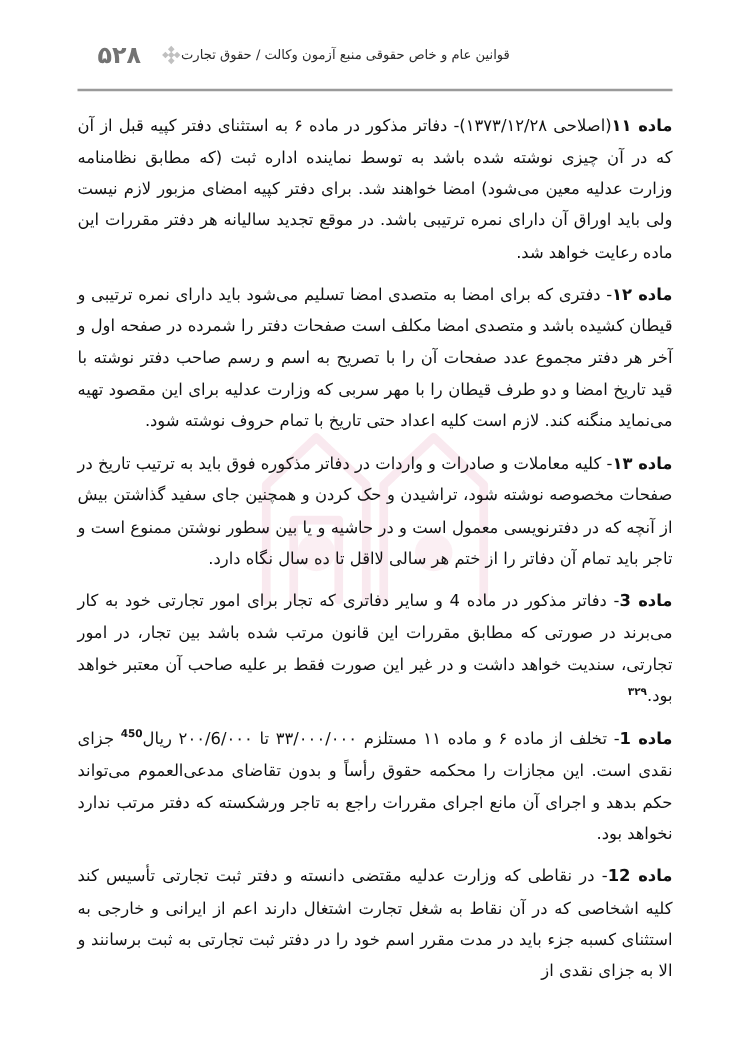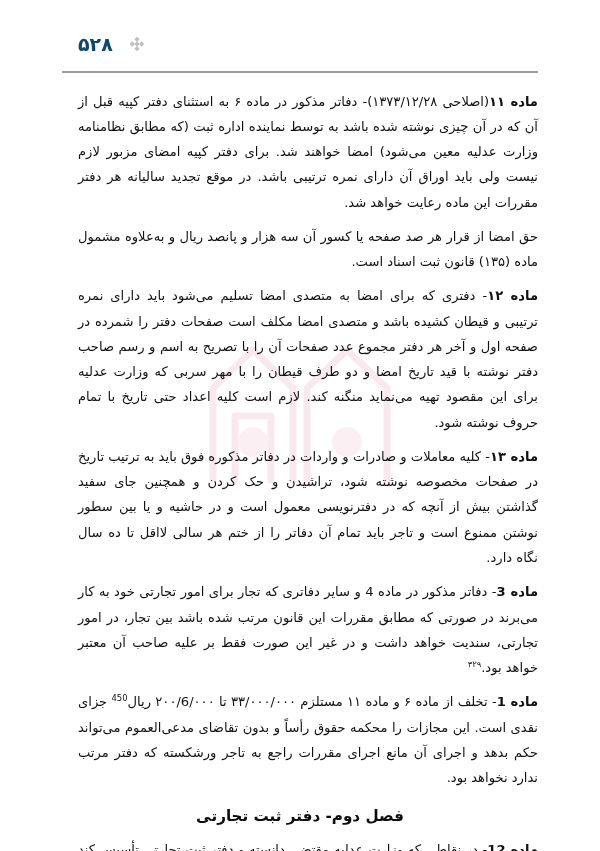--- a/index.html
+++ b/index.html
@@ -47,21 +47,21 @@
     flex-direction: row-reverse;
     align-items: center;
     justify-content: flex-start;
     height: 40px;
     padding-top: 24px;
     box-sizing: content-box;
   }
   .folio {
     font-size: 19px;
     font-weight: 700;
-    color: #0c4a6e;
+    color: #737373;
     letter-spacing: 0.5px;
     line-height: 1;
     margin-left: 16px;
   }
   .ornament {
     width: 16px;
     height: 16px;
     margin-left: 16px;
     flex: 0 0 auto;
     opacity: 0.55;
@@ -74,36 +74,36 @@
   }
   .head-rule {
     height: 1.5px;
     background: #9a9a9a;
     margin-top: 7px;
     margin-bottom: 16px;
   }
 
   
   p.para {
-    margin: 0 0 9px 16px;
+    margin: 0 0 9px 0;
     font-size: 13.1px;
     line-height: 1.93;
     text-align: justify;
     text-align-last: right;
     color: #111111;
     letter-spacing: 0.1px;
   }
   .artnum {
     font-weight: 700;
   }
   sup.fn {
     font-size: 8.4px;
     vertical-align: super;
     line-height: 0;
-    font-weight: 400;
+    font-weight: 700;
   }
 
   
   h2.chapter {
     margin: 17px 0 12px 0;
     font-size: 15.2px;
     font-weight: 700;
     text-align: center;
     color: #0d0d0d;
     letter-spacing: 0.2px;
@@ -134,33 +134,32 @@
       <svg class="ornament" viewBox="0 0 24 24" xmlns="http://www.w3.org/2000/svg" aria-hidden="true">
         <g fill="#8d8d8d">
           <path d="M12 1 L16 5 L12 9 L8 5 Z"></path>
           <path d="M12 15 L16 19 L12 23 L8 19 Z"></path>
           <path d="M1 12 L5 8 L9 12 L5 16 Z"></path>
           <path d="M15 12 L19 8 L23 12 L19 16 Z"></path>
           <path d="M12 8 L16 12 L12 16 L8 12 Z"></path>
         </g>
       </svg>
 
+      <div class="runhead-title">قوانین عام و خاص حقوقی منبع آزمون وکالت / حقوق تجارت</div>
     </div>
     <div class="head-rule"></div>
 
     <p class="para"><span class="artnum">ماده ۱۱</span><span>(اصلاحی ۱۳۷۳/۱۲/۲۸)</span><span>- دفاتر مذکور در ماده ۶ به استثنای دفتر کپیه قبل از آن که در آن چیزی نوشته شده باشد به توسط نماینده اداره ثبت (که مطابق نظامنامه وزارت عدلیه معین می‌شود) امضا خواهند شد. برای دفتر کپیه امضای مزبور لازم نیست ولی باید اوراق آن دارای نمره ترتیبی باشد. در موقع تجدید سالیانه هر دفتر مقررات این ماده رعایت خواهد شد.</span></p>
 
-    <p class="para"><span>حق امضا از قرار هر صد صفحه یا کسور آن سه هزار و پانصد ریال و به‌علاوه مشمول ماده (۱۳۵) قانون ثبت اسناد است.</span></p>
 
     <p class="para"><span class="artnum">ماده ۱۲</span><span>- دفتری که برای امضا به متصدی امضا تسلیم می‌شود باید دارای نمره ترتیبی و قیطان کشیده باشد و متصدی امضا مکلف است صفحات دفتر را شمرده در صفحه اول و آخر هر دفتر مجموع عدد صفحات آن را با تصریح به اسم و رسم صاحب دفتر نوشته با قید تاریخ امضا و دو طرف قیطان را با مهر سربی که وزارت عدلیه برای این مقصود تهیه می‌نماید منگنه کند. لازم است کلیه اعداد حتی تاریخ با تمام حروف نوشته شود.</span></p>
 
     <p class="para"><span class="artnum">ماده ۱۳</span><span>- کلیه معاملات و صادرات و واردات در دفاتر مذکوره فوق باید به ترتیب تاریخ در صفحات مخصوصه نوشته شود، تراشیدن و حک کردن و همچنین جای سفید گذاشتن بیش از آنچه که در دفترنویسی معمول است و در حاشیه و یا بین سطور نوشتن ممنوع است و تاجر باید تمام آن دفاتر را از ختم هر سالی لااقل تا ده سال نگاه دارد.</span></p>
 
     <p class="para"><span class="artnum">ماده 3</span><span>- دفاتر مذکور در ماده 4 و سایر دفاتری که تجار برای امور تجارتی خود به کار می‌برند در صورتی که مطابق مقررات این قانون مرتب شده باشد بین تجار، در امور تجارتی، سندیت خواهد داشت و در غیر این صورت فقط بر علیه صاحب آن معتبر خواهد بود.</span><sup class="fn">۳۲۹</sup></p>
 
     <p class="para"><span class="artnum">ماده 1</span><span>- تخلف از ماده ۶ و ماده ۱۱ مستلزم ۳۳/۰۰۰/۰۰۰ تا ۲۰۰/6/۰۰۰ ریال</span><sup class="fn">450</sup><span> جزای نقدی است. این مجازات را محکمه حقوق رأساً و بدون تقاضای مدعی‌العموم می‌تواند حکم بدهد و اجرای آن مانع اجرای مقررات راجع به تاجر ورشکسته که دفتر مرتب ندارد نخواهد بود.</span></p>
 
-    <h2 class="chapter">فصل دوم- دفتر ثبت تجارتی</h2>
 
     <p class="para"><span class="artnum">ماده 12</span><span>- در نقاطی که وزارت عدلیه مقتضی دانسته و دفتر ثبت تجارتی تأسیس کند کلیه اشخاصی که در آن نقاط به شغل تجارت اشتغال دارند اعم از ایرانی و خارجی به استثنای کسبه جزء باید در مدت مقرر اسم خود را در دفتر ثبت تجارتی به ثبت برسانند و الا به جزای نقدی از</span></p>
 
   </div>
 </div>
 
 </body></html>

